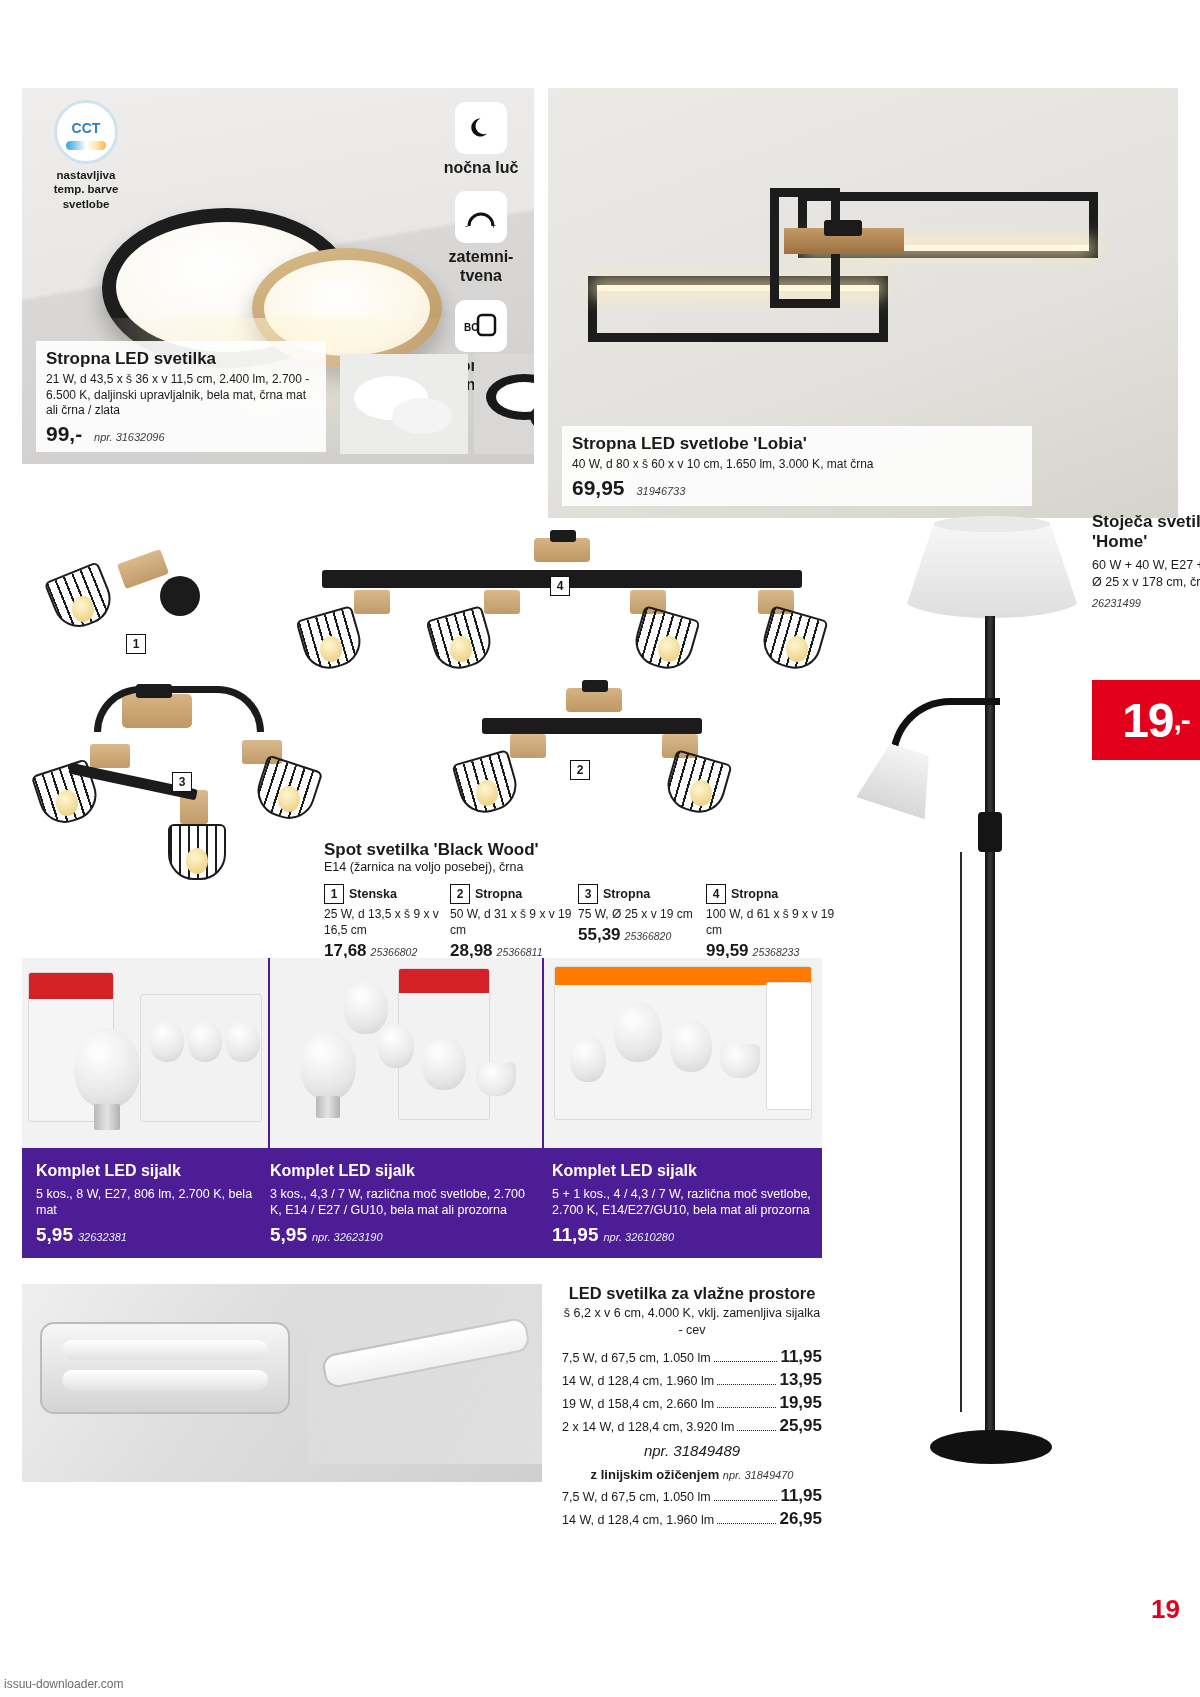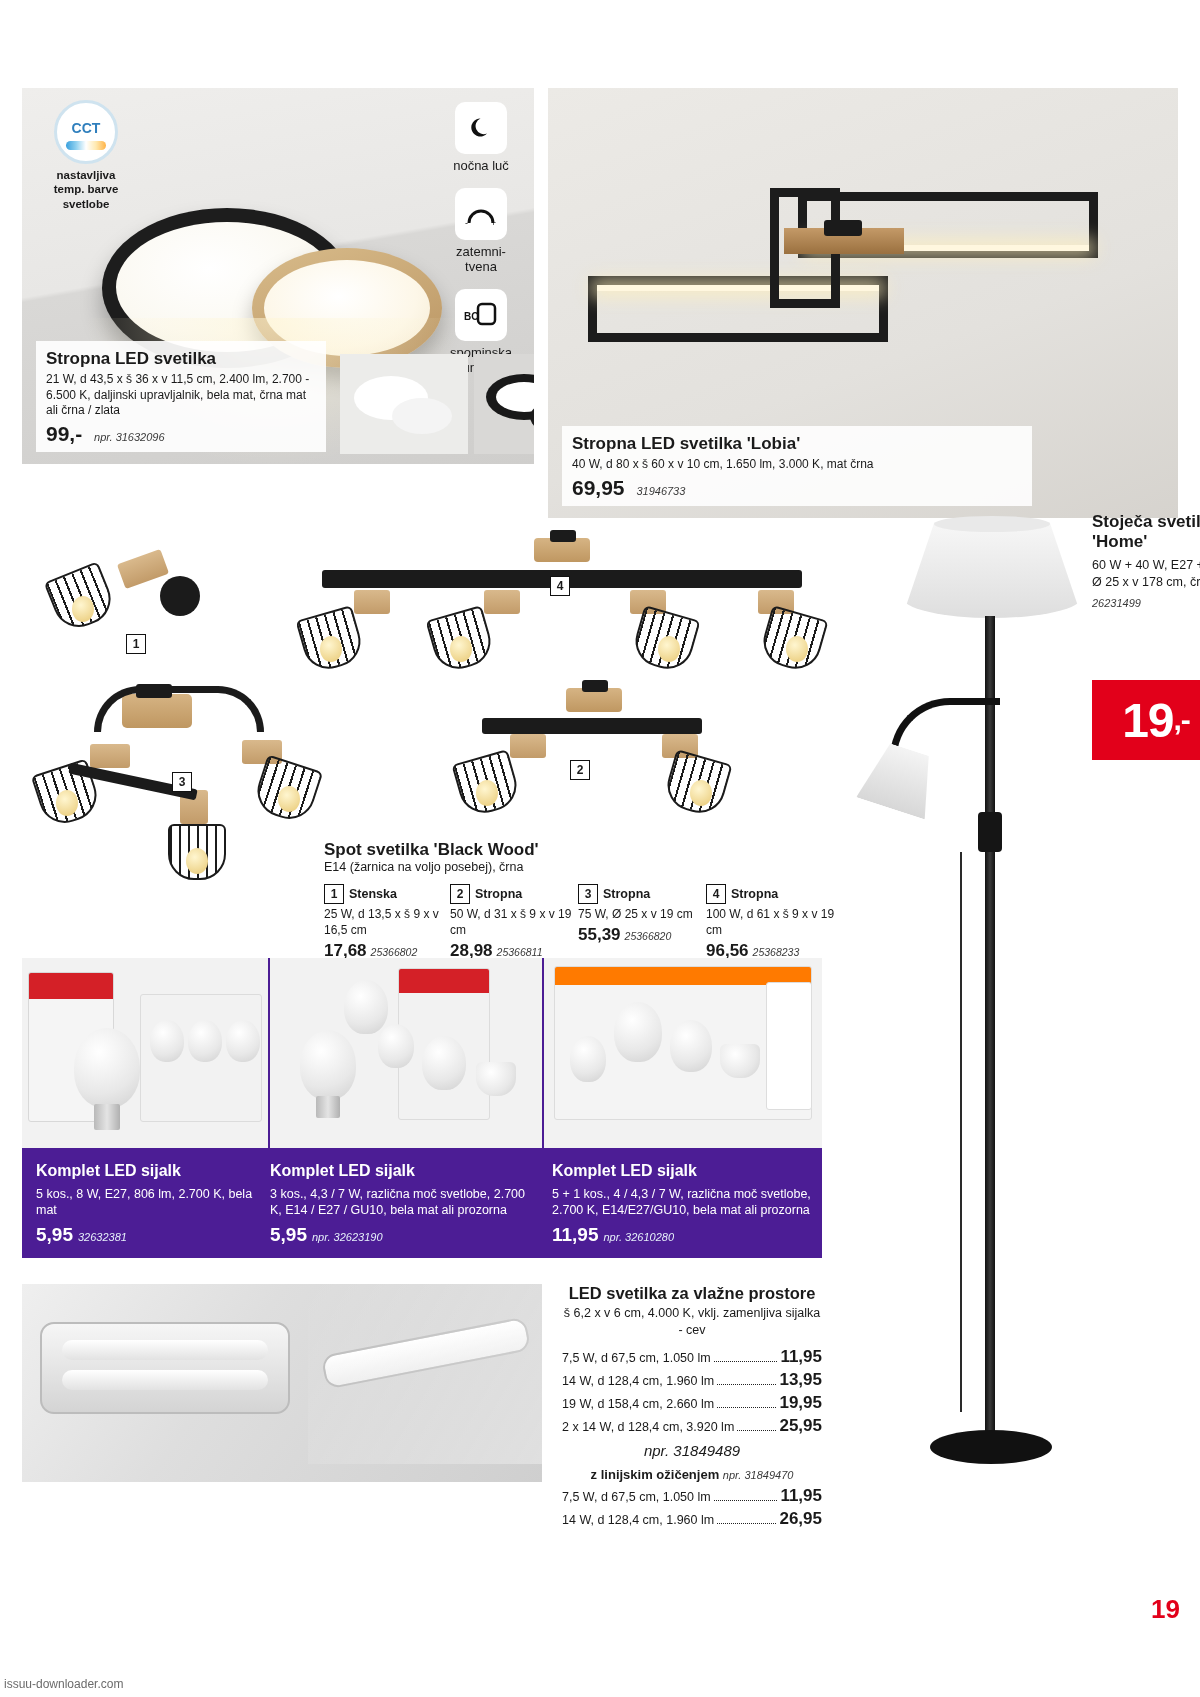--- a/index.html
+++ b/index.html
@@ -66,21 +66,21 @@
     background:linear-gradient(90deg,#3aa0dd,#8fd0ef,#ffffff,#ffe9b0,#ffb347);
   }
   .cct-circle span { font-size:14px; font-weight:bold; color:#2f7fbd; margin-bottom:8px;}
   .cct-text { font-size:11.5px; line-height:1.25; text-align:center; margin-top:4px; font-weight:bold; }
 
   .icon-col { position:absolute; right:14px; top:14px; width:78px; text-align:center; }
   .icon-box {
     width:52px; height:52px; background:#fff; border-radius:10px; margin:0 auto 4px;
     display:flex; align-items:center; justify-content:center;
   }
-  .icon-label { font-size:13px; font-weight:normal; line-height:1.2; margin-bottom:14px; }
+  .icon-label { font-size:16px; font-weight:bold; line-height:1.2; margin-bottom:14px; }
 
   .caption-box {
     position:absolute; left:14px; bottom:12px; width:290px;
     background:rgba(255,255,255,.9); padding:8px 10px 6px;
   }
   .caption-title { font-size:17px; font-weight:bold; margin-bottom:3px; }
   .caption-desc { font-size:12px; line-height:1.3; }
   .caption-price { font-size:21px; font-weight:bold; margin-top:3px; }
   .caption-price .artno { font-size:11px; font-weight:normal; margin-left:6px; }
 
@@ -285,21 +285,21 @@
     <div class="lobia-art">
       <div class="lb-frame" style="left:0; top:88px; width:300px; height:66px;"></div>
       <div class="lb-glow" style="left:9px; top:97px; width:282px; height:6px;"></div>
       <div class="lb-frame" style="left:210px; top:4px; width:300px; height:66px;"></div>
       <div class="lb-glow" style="left:219px; top:57px; width:282px; height:6px;"></div>
       <div class="lb-frame" style="left:182px; top:0px; width:70px; height:120px;"></div>
       <div style="position:absolute;left:196px;top:40px;width:120px;height:26px;background:linear-gradient(180deg,#c49a68,#9a703f);"></div>
       <div style="position:absolute;left:236px;top:32px;width:38px;height:16px;background:#1b1b1b;border-radius:3px;"></div>
     </div>
     <div class="lobia-caption">
-      <div class="caption-title">Stropna LED svetilka 'Lobia'</div>
+      <div class="caption-title">Stropna LED svetlobe 'Lobia'</div>
       <div class="caption-desc">40 W, d 80 x š 60 x v 10 cm, 1.650 lm, 3.000 K, mat črna</div>
       <div class="caption-price">
         <span>69,95</span>
         <span class="artno">31946733</span>
       </div>
     </div>
   </div>
 
   <div class="abs" id="block-spots">
 
@@ -409,21 +409,21 @@
       <div>75 W, Ø 25 x v 19 cm</div>
       <div class="pr"><span>55,39</span><span class="artno">25366820</span></div>
     </div>
 
     <div class="abs spot-col" style="left:684px; top:372px; width:130px;">
       <div class="nm">
         <span class="num-badge">4</span>
         <span>Stropna</span>
       </div>
       <div>100 W, d 61 x š 9 x v 19 cm</div>
-      <div class="pr"><span>96,56</span><span class="artno">25368233</span></div>
+      <div class="pr"><span>99,59</span><span class="artno">25368233</span></div>
     </div>
   </div>
 
   <div class="abs" id="block-floor">
     <div>
       <div class="fl-shade"></div>
       <div class="fl-shade-top"></div>
       <div class="fl-pole"></div>
       <div class="fl-arm"></div>
       <div class="fl-small-shade"></div>

